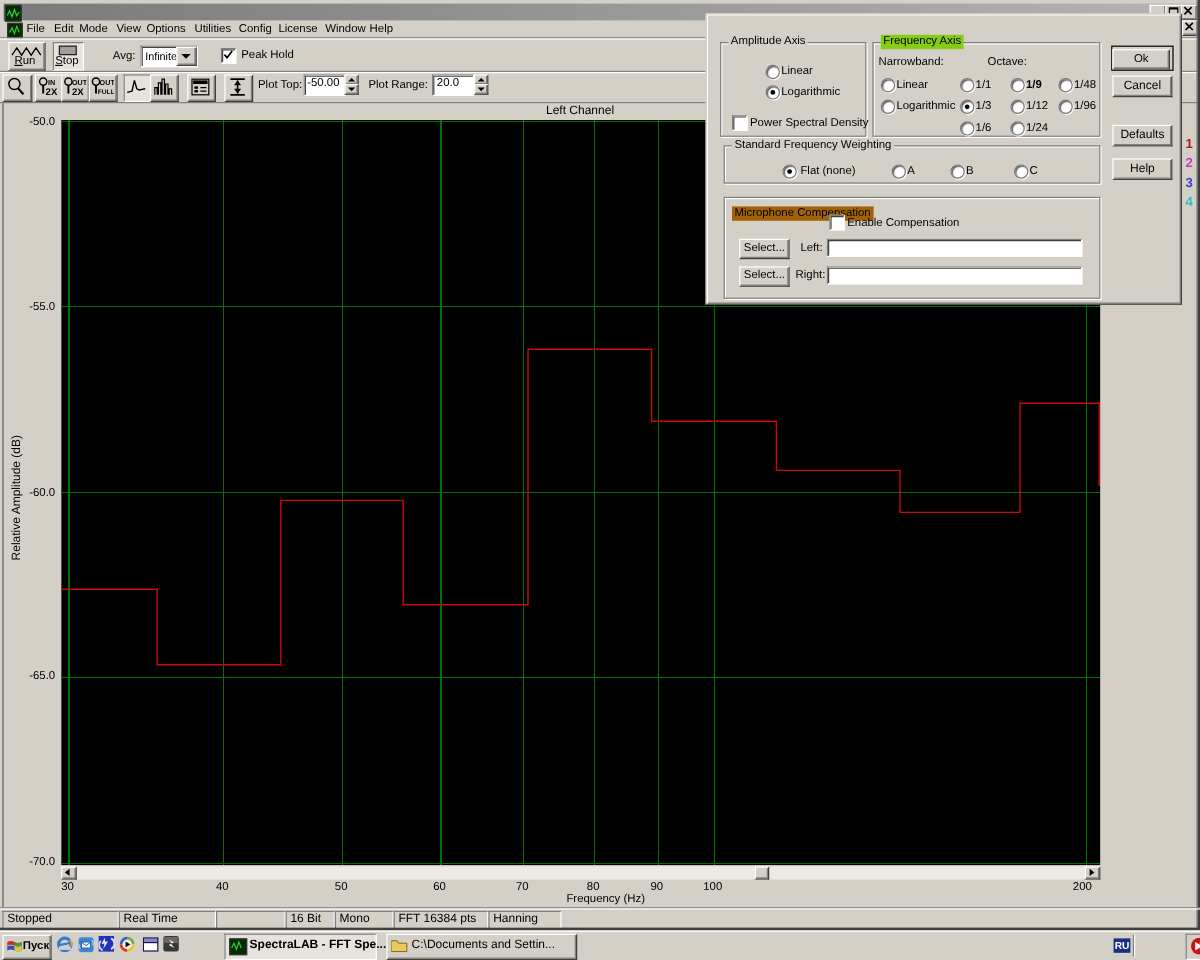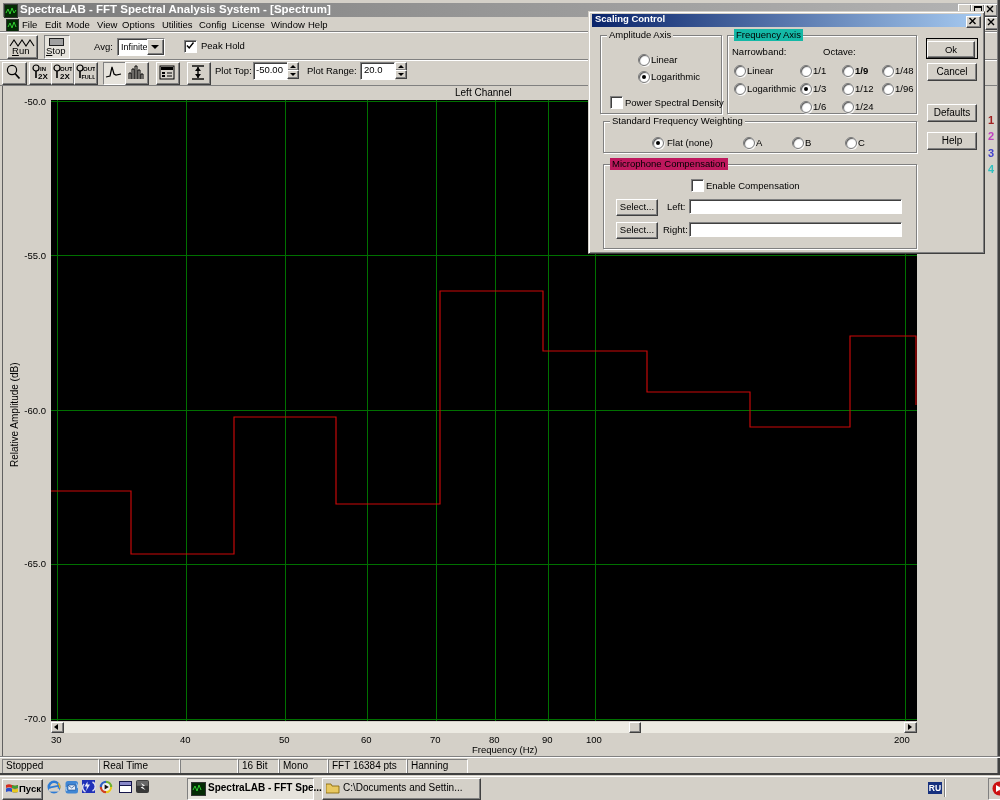--- a/index.html
+++ b/index.html
@@ -27,21 +27,20 @@
 <body>
 <div id="screen">
 
   <div class="abs" id="titlebar" style="left:3px;top:3px;width:994px;height:14px;
       background:linear-gradient(90deg,#7a7a7a,#b4b4b4);"></div>
   <div class="abs" style="left:4px;top:4px;width:12px;height:12px;background:#042a04;border:1px solid #333;">
     <svg width="12" height="12" viewBox="0 0 12 12">
         <polyline points="1,8 3,4 5,9 7,3 9,8 11,5" stroke="#30d030" stroke-width="1" fill="none"></polyline>
       </svg>
   </div>
-  <div class="lbl" style="left:20px;top:3px;color:#fff;font-weight:bold;font-size:11.5px;">SpectraLAB - FFT Spectral Analysis System - [Spectrum]</div>
 
   <div class="abs raised" style="left:958px;top:4px;width:12px;height:11px;">
       <div class="abs" style="left:2px;top:6px;width:6px;height:2px;background:#000;"></div>
     </div>
   <div class="abs raised" style="left:971px;top:4px;width:12px;height:11px;">
       <div class="abs" style="left:2px;top:1px;width:6px;height:6px;border:1px solid #000;border-top-width:2px;"></div>
     </div>
   <div class="abs raised" style="left:984px;top:4px;width:12px;height:11px;">
     <svg width="10" height="9" viewBox="0 0 10 9">
         <path d="M2,1 L8,7 M8,1 L2,7" stroke="#000" stroke-width="1.4"></path>
@@ -267,42 +266,34 @@
     <div class="abs pressed" style="left:328px;top:759px;width:77px;height:13px;">
         <div class="lbl" style="left:3px;top:0px;">FFT 16384 pts</div>
       </div>
     <div class="abs pressed" style="left:407px;top:759px;width:59px;height:13px;">
         <div class="lbl" style="left:3px;top:0px;">Hanning</div>
       </div>
     <div class="abs" style="left:0px;top:773px;width:1000px;height:2px;background:#404040;"></div>
   </div>
 
   <div id="dialog" class="abs" style="left:588px;top:11px;width:395px;height:241px;border:1px solid;border-color:#d4d0c8 #404040 #404040 #d4d0c8;box-shadow:inset 1px 1px 0 #ffffff, inset -1px -1px 0 #808080;background:#d4d0c8;">
-    <div class="abs" style="left:3px;top:2px;width:389px;height:13px;background:linear-gradient(90deg,#0a246a,#a6caf0);">
-      <div class="lbl" style="left:3px;top:-1px;color:#fff;font-weight:bold;">Scaling Control</div>
-      <div class="abs raised" style="right:0px;top:2px;width:13px;height:10px;">
-        <svg width="11" height="9" viewBox="0 0 11 9">
-            <path d="M2.5,1 L8.5,7 M8.5,1 L2.5,7" stroke="#000" stroke-width="1.4"></path>
-          </svg>
-        </div>
-    </div>
 
     <div class="abs groupbox" style="left:11px;top:23px;width:120px;height:77px;"></div>
     <div class="lbl" style="left:18px;top:17px;background:#d4d0c8;padding:0 2px;">Amplitude Axis</div>
     <div class="radio" style="left:49px;top:42px;"></div>
     <div class="lbl" style="left:62px;top:42px;">Linear</div>
     <div class="radio" style="left:49px;top:59px;">
         <div class="dot"></div>
       </div>
     <div class="lbl" style="left:62px;top:59px;">Logarithmic</div>
     <div class="checkbox" style="left:21px;top:84px;"></div>
     <div class="lbl" style="left:36px;top:85px;">Power Spectral Density</div>
 
     <div class="abs groupbox" style="left:138px;top:23px;width:188px;height:77px;"></div>
-    <div class="lbl" style="left:145px;top:17px;background:#14b8a6;padding:0 2px;">Frequency Axis</div>
+    <div class="lbl" style="left:145px;top:17px;background:#84cc16;padding:0 2px;">Frequency Axis</div>
     <div class="lbl" style="left:143px;top:34px;">Narrowband:</div>
     <div class="lbl" style="left:214px;top:34px;margin-left:20px;">Octave:</div>
     <div class="radio" style="left:145px;top:53px;"></div>
       <div class="lbl" style="left:158px;top:53px;">Linear</div>
     <div class="radio" style="left:145px;top:71px;"></div>
       <div class="lbl" style="left:158px;top:71px;">Logarithmic</div>
     <div class="radio" style="left:211px;top:53px;"></div>
       <div class="lbl" style="left:224px;top:53px;">1/1</div>
     <div class="radio" style="left:211px;top:71px;">
         <div class="dot"></div>
@@ -335,21 +326,21 @@
       </div>
     <div class="lbl" style="left:78px;top:125px;">Flat (none)</div>
     <div class="radio" style="left:154px;top:125px;"></div>
       <div class="lbl" style="left:167px;top:125px;">A</div>
     <div class="radio" style="left:203px;top:125px;"></div>
       <div class="lbl" style="left:216px;top:125px;">B</div>
     <div class="radio" style="left:256px;top:125px;"></div>
       <div class="lbl" style="left:269px;top:125px;">C</div>
 
     <div class="abs groupbox" style="left:14px;top:152px;width:312px;height:83px;"></div>
-    <div class="lbl" style="left:21px;top:146px;background:#be185d;padding:0 2px;">Microphone Compensation</div>
+    <div class="lbl" style="left:21px;top:160px;background:#a16207;padding:0 2px;">Microphone Compensation</div>
     <div class="checkbox" style="left:102px;top:167px;"></div>
     <div class="lbl" style="left:117px;top:168px;">Enable Compensation</div>
     <div class="abs raised" style="left:27px;top:187px;width:40px;height:15px;text-align:center;line-height:14px;">Select...</div>
     <div class="lbl" style="left:78px;top:189px;">Left:</div>
     <div class="abs sunkenedit" style="left:100px;top:187px;width:211px;height:13px;"></div>
     <div class="abs raised" style="left:27px;top:210px;width:40px;height:15px;text-align:center;line-height:14px;">Select...</div>
     <div class="lbl" style="left:74px;top:212px;">Right:</div>
     <div class="abs sunkenedit" style="left:100px;top:210px;width:211px;height:13px;"></div>
   </div>
 

